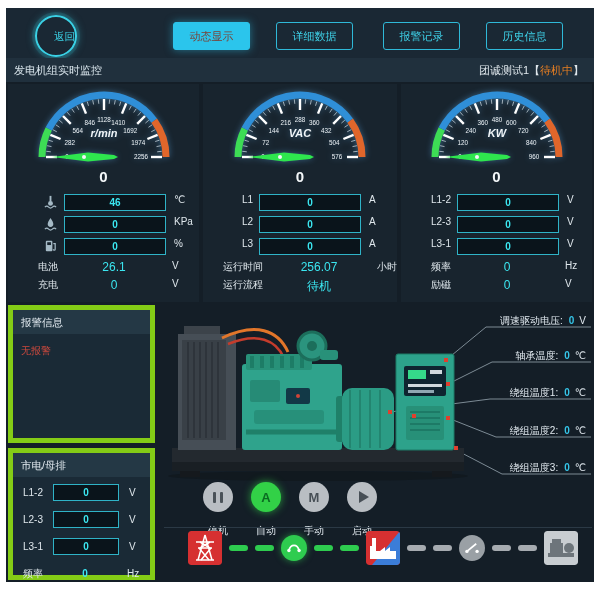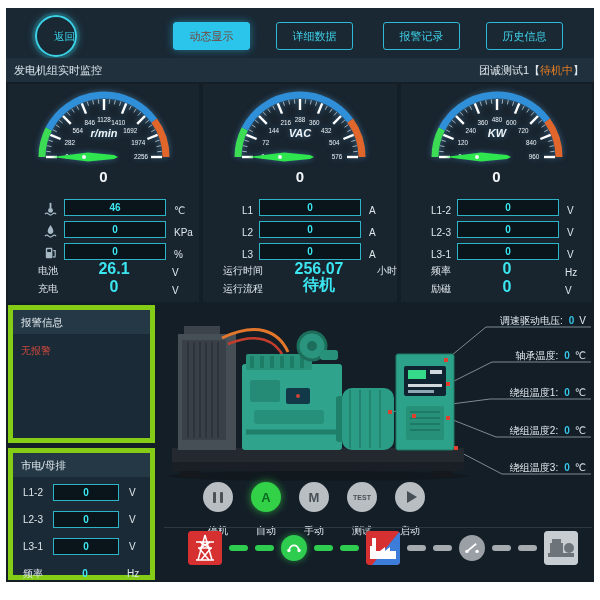--- a/index.html
+++ b/index.html
@@ -16,28 +16,28 @@
   .hstrip{position:absolute;left:0;top:50px;width:588px;height:24px;background:#20303d;}
   .htitle{position:absolute;left:8px;top:0;height:24px;line-height:24px;font-size:11px;color:#d7e3ea;}
   .hright{position:absolute;right:10px;top:0;height:24px;line-height:24px;font-size:11px;color:#dfe7ec;text-align:right;}
   .hright .st{color:#e67e22;}
   
   .col{position:absolute;top:76px;height:218px;background:#18242e;}
   .gauge{position:absolute;left:50%;margin-left:-88px;top:-11px;width:176px;height:96px;}
   .gauge svg{filter:drop-shadow(0 0 3px rgba(90,170,230,.45));}
   .bigval{position:absolute;top:84px;left:0;width:100%;text-align:center;font-size:15px;font-weight:bold;color:#f3f7f9;}
   .rows{position:absolute;top:110px;left:0;right:0;}
-  .frow{display:flex;align-items:flex-end;height:22px;padding-left:12px;}
+  .frow{display:flex;align-items:flex-start;height:22px;padding-left:12px;}
   .frow.stat{height:18px;}
   .flabel{width:38px;text-align:right;padding-right:6px;font-size:10px;color:#dfe7ec;flex:0 0 auto;}
   .flabel.w{width:48px;}
   .ficon{width:38px;display:flex;justify-content:flex-end;padding-right:6px;flex:0 0 auto;}
   .fbox{width:100px;height:15px;line-height:15px;border:1px solid #2fb3c7;background:#0a141b;color:#3be6f0;
     font-weight:bold;font-size:10px;text-align:center;flex:0 0 auto;}
-  .fval{width:100px;text-align:center;color:#3be6f0;font-weight:bold;font-size:16px;flex:0 0 auto;}
+  .fval{width:100px;text-align:center;color:#3be6f0;font-weight:normal;font-size:12px;flex:0 0 auto;}
   .funit{margin-left:8px;font-size:10px;color:#dfe7ec;}
   
   .panel{position:absolute;left:2px;width:147px;background:#1a2a36;border:5px solid #84cc16;box-sizing:border-box;}
   .ptitle{height:24px;line-height:24px;background:#243845;color:#e2eaf0;font-size:10.5px;padding-left:8px;}
   .alarmmsg{padding:10px 8px;font-size:10px;color:#cf4a3e;}
   .mrow{display:flex;align-items:center;height:15px;margin:12px 0 0 10px;}
   .mrow.first{margin-top:8px;}
   .mlabel{width:30px;font-size:10px;color:#dfe7ec;flex:0 0 auto;}
   .mbox{width:64px;height:15px;line-height:15px;border:1px solid #2fb3c7;background:#0a141b;color:#3be6f0;
     font-weight:bold;font-size:10px;text-align:center;flex:0 0 auto;}
@@ -468,26 +468,20 @@
       <div class="clabel">自动</div>
     </div>
     <div class="ctrl">
       <div class="cbtn">
           <span class="cglyph">M</span>
         </div>
       <div class="clabel">手动</div>
     </div>
     <div class="ctrl">
       <div class="cbtn">
-          <span class="cglyph tst">TEST</span>
-        </div>
-      <div class="clabel">测试</div>
-    </div>
-    <div class="ctrl">
-      <div class="cbtn">
           <span class="tri"></span>
         </div>
       <div class="clabel">启动</div>
     </div>
   </div>
 
   <div class="divider"></div>
 
   <div class="flow">
     <svg class="fic" viewBox="0 0 34 34">

